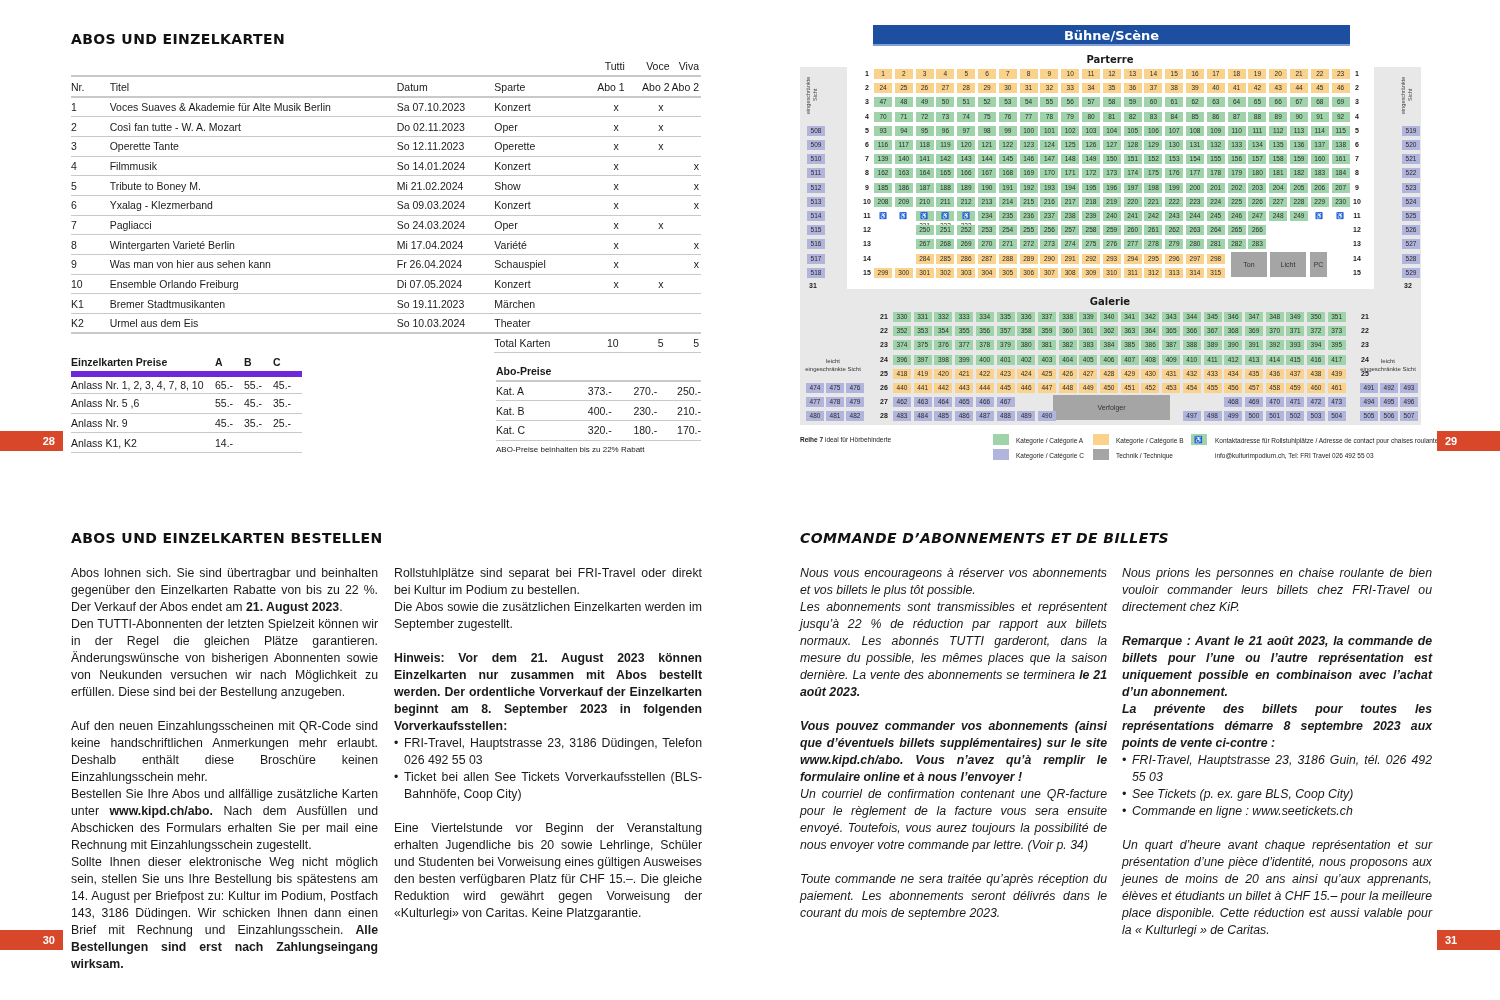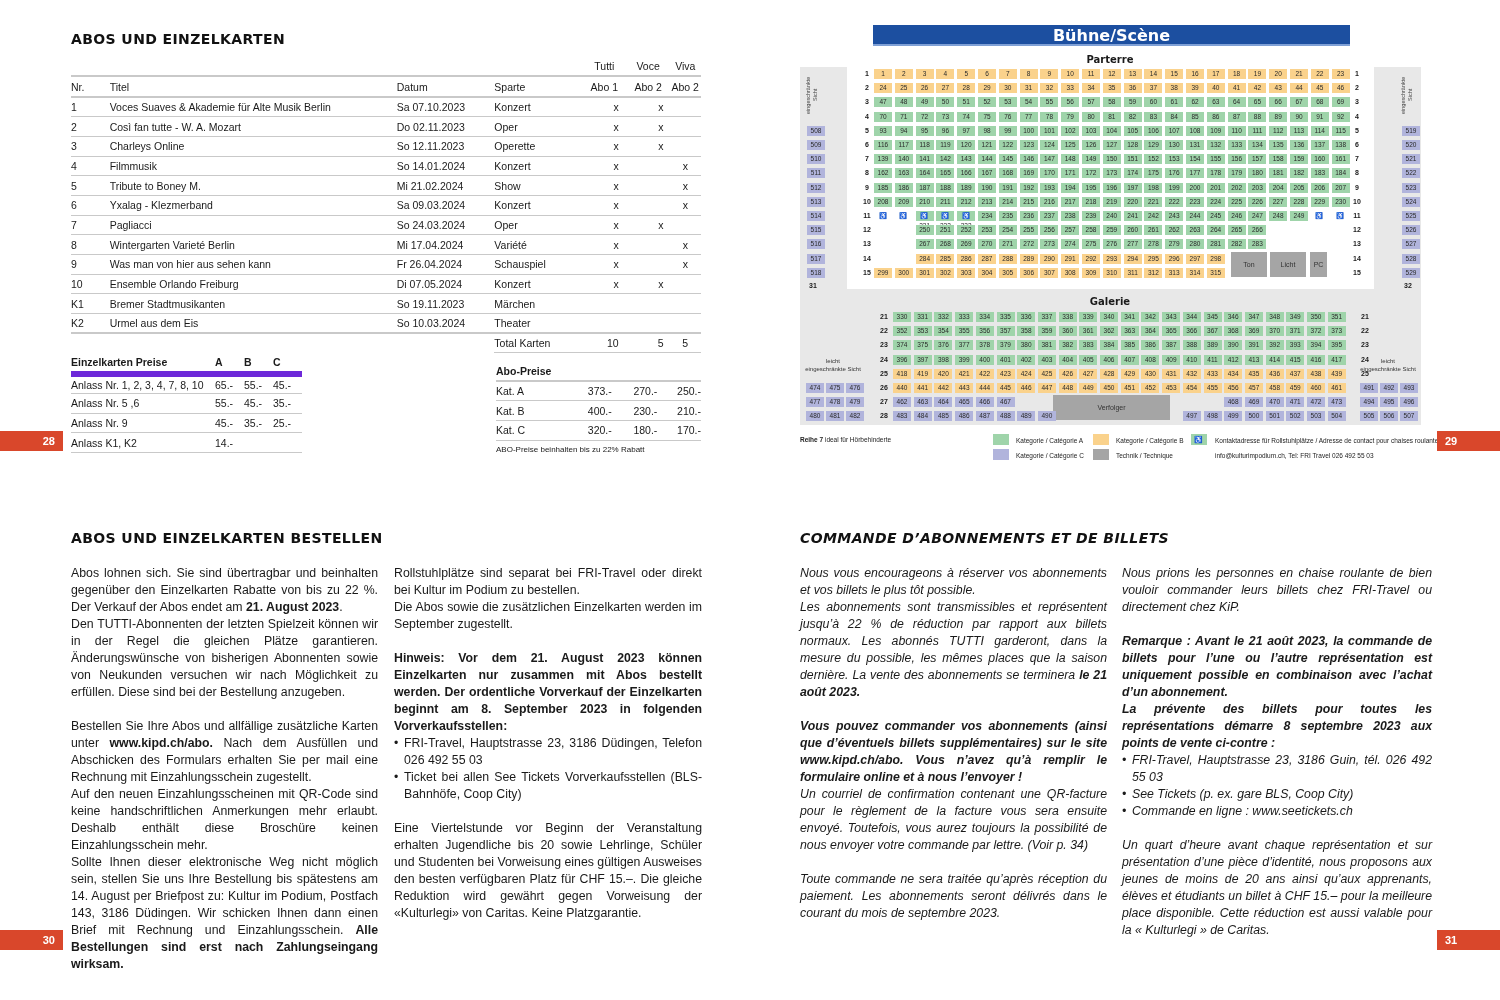--- a/index.html
+++ b/index.html
@@ -13,31 +13,31 @@
   
   .pagetab { position: absolute; height: 20px; background: #d9472b; color: #fff; font-size: 11px; font-weight: bold; line-height: 20px; }
   .pagetab.l { text-align: right; padding-right: 8px; }
   .pagetab.r { text-align: left; padding-left: 8px; }
 
   
   table.prog { border-collapse: collapse; font-size: 10.5px; }
   table.prog td { height: 19.7px; border-bottom: 1px solid #c9c9c9; padding: 0; vertical-align: middle; white-space: nowrap; }
   table.prog tr.hdrtop td { border-bottom: 2px solid #c9c9c9; height: 20px; }
   table.prog tr.hdr td { border-bottom: 2px solid #c9c9c9; height: 21px; }
-  table.prog td.c { text-align: center; padding-right: 2px; }
+  table.prog td.c { text-align: right; padding-right: 2px; }
   table.prog td.x { text-align: right; padding-right: 8px; }
   table.prog tr.total td.blank { border-bottom: none; }
 
   table.small { border-collapse: collapse; font-size: 10.5px; }
   table.small td { height: 19.7px; border-bottom: 1px solid #c9c9c9; padding: 0; white-space: nowrap; }
   table.small tr.hdr td { border-bottom: 6px solid #6d28d9; font-weight: bold; }
   .note-small { font-size: 8px; }
 
   
-  .stage { position: absolute; left: 873px; top: 25px; width: 477px; height: 21px; background: #1c4fa0; color: #fff; font-family: "DejaVu Sans", sans-serif; font-weight: bold; font-size: 16px; text-align: center; line-height: 21px; border-bottom: 2px solid #7fa0d6; }
+  .stage { position: absolute; left: 873px; top: 25px; width: 477px; height: 21px; background: #1c4fa0; color: #fff; font-family: "DejaVu Sans", sans-serif; font-weight: bold; font-size: 13px; text-align: center; line-height: 21px; border-bottom: 2px solid #7fa0d6; }
   .map-bg { position: absolute; background: #e8e8e8; }
   .map-white { position: absolute; background: #ffffff; }
   .section-label { position: absolute; font-family: "DejaVu Sans", sans-serif; font-weight: bold; font-size: 10px; text-align: center; }
   .seat { position: absolute; width: 18px; height: 10px; font-size: 6.5px; line-height: 10px; text-align: center; color: #2a2a2a; font-family: "Liberation Sans", sans-serif; }
   .seat.A { background: #9fd4aa; }
   .seat.B { background: #fad28c; }
   .seat.C { background: #b1b4dc; }
   .seat.W { background: transparent; }
   .rownum { position: absolute; width: 14px; height: 10px; font-size: 7px; font-weight: bold; line-height: 10px; text-align: center; }
   .tech { position: absolute; background: #a5a5a5; color: #333; font-size: 7px; display: flex; align-items: center; justify-content: center; }
@@ -107,21 +107,21 @@
         <td>2</td>
         <td>Così fan tutte - W. A. Mozart</td>
         <td>Do 02.11.2023</td>
         <td>Oper</td>
         <td class="x">x</td>
         <td class="x">x</td>
         <td class="c"></td>
       </tr>
       <tr>
         <td>3</td>
-        <td>Charleys Online</td>
+        <td>Operette Tante</td>
         <td>So 12.11.2023</td>
         <td>Operette</td>
         <td class="x">x</td>
         <td class="x">x</td>
         <td class="c"></td>
       </tr>
       <tr>
         <td>4</td>
         <td>Filmmusik</td>
         <td>So 14.01.2024</td>
@@ -900,22 +900,22 @@
 <div class="legend-tx" style="left:1215px; top:452px;">info@kulturimpodium.ch, Tel: FRI Travel 026 492 55 03</div>
 
 <div class="pagetab r" style="left:1437px; top:431px; width:63px;">29</div>
 
 <div class="abs h1" style="left:71px; top:530px;">ABOS UND EINZELKARTEN BESTELLEN</div>
 
 <div class="col" style="left:71px; top:565px; width:307px;">
   <p><span>Abos lohnen sich. Sie sind übertragbar und beinhalten gegenüber den Einzelkarten Rabatte von bis zu 22 %. Der Verkauf der Abos endet am </span><b>21. August 2023</b><span>.</span></p>
   <p>Den TUTTI-Abonnenten der letzten Spielzeit können wir in der Regel die gleichen Plätze garantieren. Änderungswünsche von bisherigen Abonnenten sowie von Neukunden versuchen wir nach Möglichkeit zu erfüllen. Diese sind bei der Bestellung anzugeben.</p>
   <div class="gap"></div>
+  <p>Auf den neuen Einzahlungsscheinen mit QR-Code sind keine handschriftlichen Anmerkungen mehr erlaubt. Deshalb enthält diese Broschüre keinen Einzahlungsschein mehr.</p>
   <p><span>Bestellen Sie Ihre Abos und allfällige zusätzliche Karten unter </span><b>www.kipd.ch/abo.</b><span> Nach dem Ausfüllen und Abschicken des Formulars erhalten Sie per mail eine Rechnung mit Einzahlungsschein zugestellt.</span></p>
-  <p>Auf den neuen Einzahlungsscheinen mit QR-Code sind keine handschriftlichen Anmerkungen mehr erlaubt. Deshalb enthält diese Broschüre keinen Einzahlungsschein mehr.</p>
   <p><span>Sollte Ihnen dieser elektronische Weg nicht möglich sein, stellen Sie uns Ihre Bestellung bis spätestens am 14. August per Briefpost zu: Kultur im Podium, Postfach 143, 3186 Düdingen. Wir schicken Ihnen dann einen Brief mit Rechnung und Einzahlungsschein. </span><b>Alle Bestellungen sind erst nach Zahlungseingang wirksam.</b></p>
 </div>
 
 <div class="col" style="left:394px; top:565px; width:308px;">
   <p>Rollstuhlplätze sind separat bei FRI-Travel oder direkt bei Kultur im Podium zu bestellen.</p>
   <p>Die Abos sowie die zusätzlichen Einzelkarten werden im September zugestellt.</p>
   <div class="gap"></div>
   <p style="font-weight:bold;">Hinweis: Vor dem 21. August 2023 können Einzelkarten nur zusammen mit Abos bestellt werden. Der ordentliche Vorverkauf der Einzelkarten beginnt am 8. September 2023 in folgenden Vorverkaufsstellen:</p>
   <ul>
     <li>FRI-Travel, Hauptstrasse 23, 3186 Düdingen, Telefon 026 492 55 03</li>

